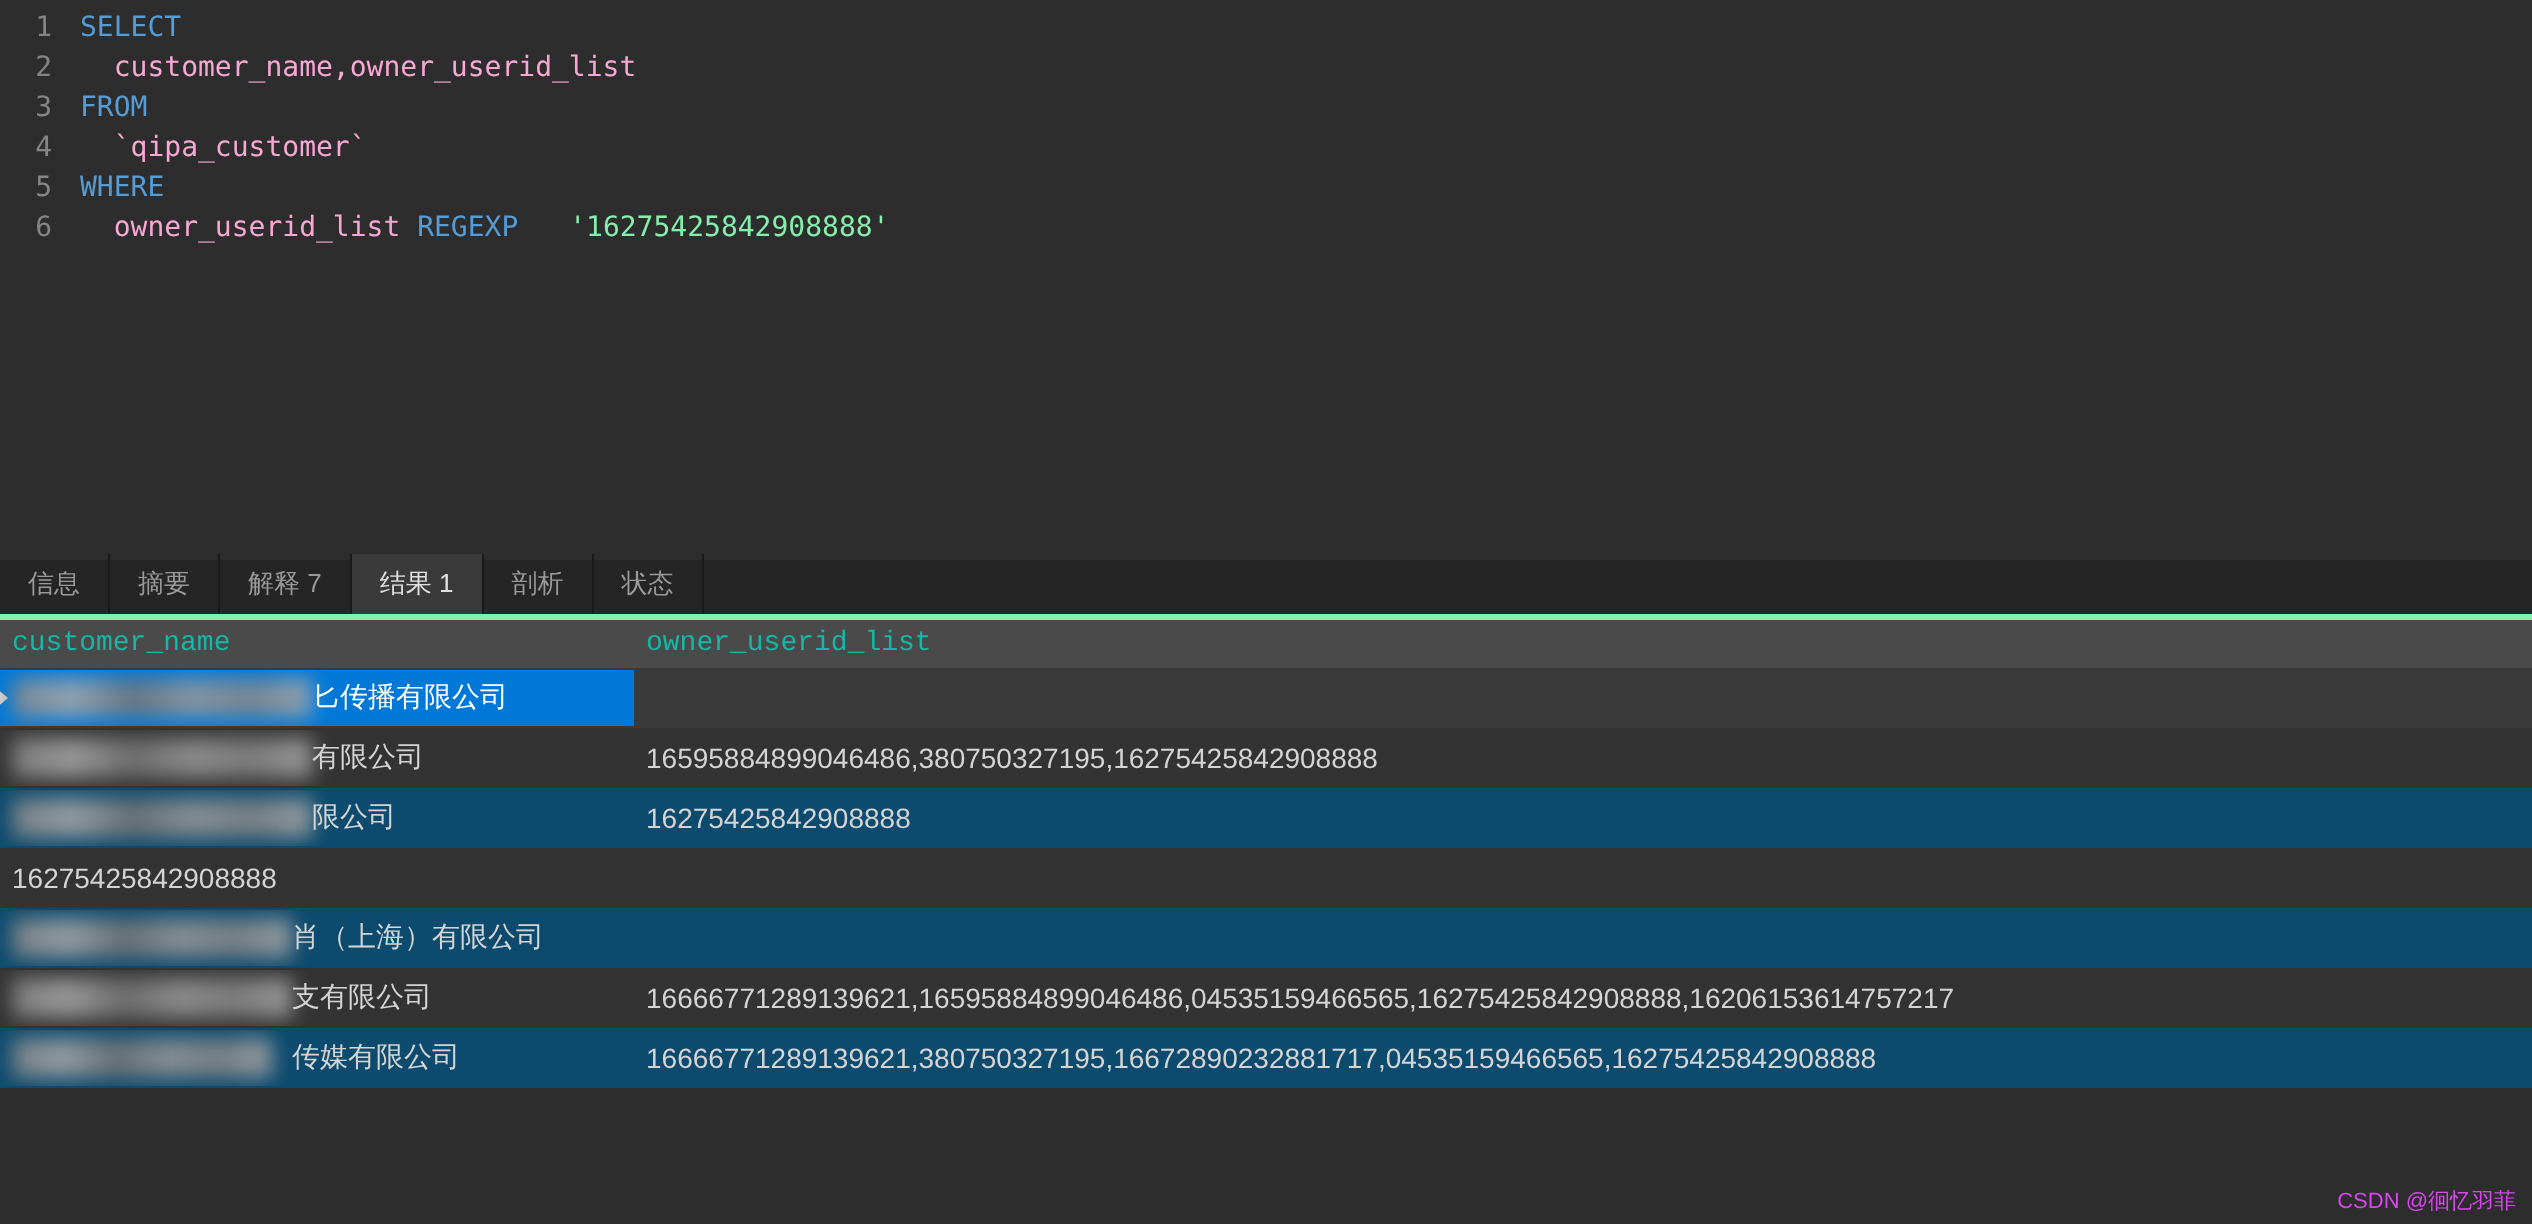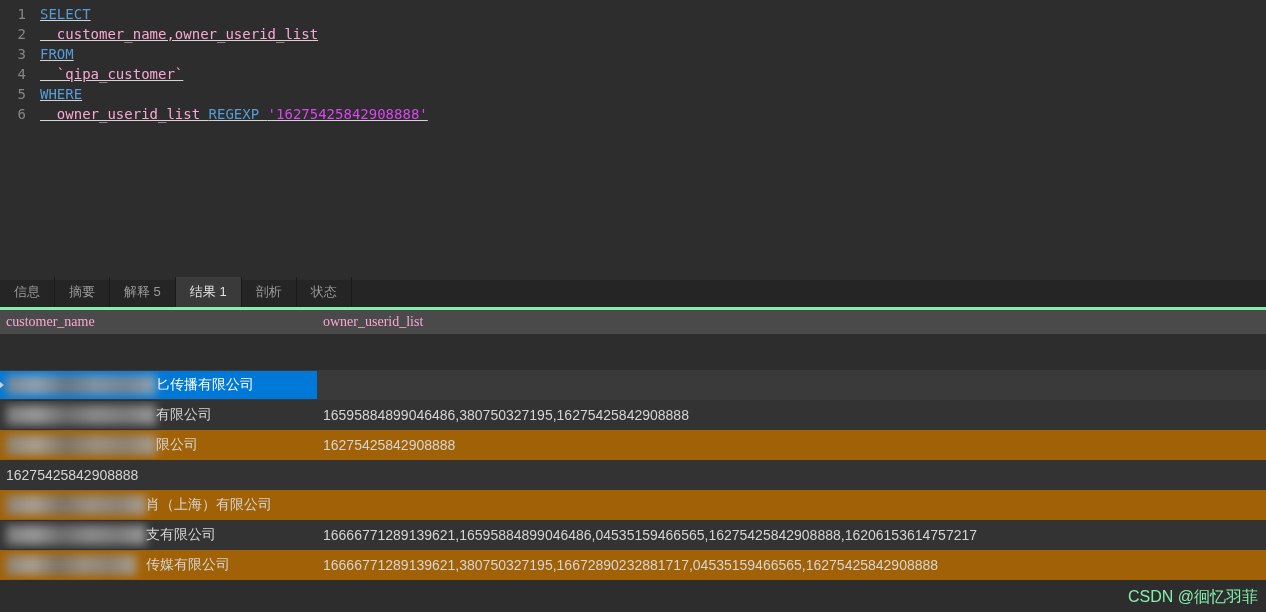--- a/index.html
+++ b/index.html
@@ -28,27 +28,27 @@
     }
     .line-number {
       width: 40px;
       text-align: right;
       padding-right: 14px;
       color: #858585;
       user-select: none;
     }
     .code-content {
       white-space: pre;
-      text-decoration: underline;
     }
     .keyword {
       color: #569cd6;
     }
     .string {
-      color: #d946ef;
+      color: #86efac;
+      margin-left: 17px;
     }
     .identifier {
       color: #f9a8d4;
     }
     .tabs {
       display: flex;
       background: #252525;
       border-bottom: 3px solid #86efac;
       height: 30px;
       align-items: flex-end;
@@ -71,42 +71,41 @@
       background: #2d2d2d;
     }
     .table-header {
       display: flex;
       background: #4a4a4a;
       height: 24px;
       align-items: center;
     }
     .th {
       padding: 16px 6px;
-      color: #f9a8d4;
-      font-family: Liberation Serif, serif;
+      color: #14b8a6;
+      font-family: Liberation Mono, monospace;
       font-size: 14px;
     }
     .th-1 {
       width: 317px;
     }
     .th-2 {
       flex: 1;
     }
     .table-row {
       display: flex;
       height: 30px;
       align-items: center;
-      background: #a16207;
+      background: #0c4a6e;
     }
     .table-row:nth-child(even) {
       background: #333333;
     }
     .table-row.selected {
       background: #3a3a3a;
-      margin-top: 36px;
     }
     .td {
       padding: 4px 6px;
       font-family: "Microsoft YaHei", "Segoe UI", sans-serif;
       font-size: 14px;
       color: #d4d4d4;
       white-space: nowrap;
       overflow: hidden;
     }
     .td-1 {
@@ -145,23 +144,23 @@
       vertical-align: middle;
     }
     .visible-part {
       position: relative;
       z-index: 2;
     }
     .watermark {
       position: fixed;
       bottom: 4px;
       right: 8px;
-      color: #86efac;
+      color: #d946ef;
       font-family: "Microsoft YaHei", sans-serif;
-      font-size: 16px;
+      font-size: 11px;
     }
   </style>
 </head>
 <body>
 
 <div class="editor">
   <div id="code-lines">
       <div class="code-line">
         <span class="line-number">1</span>
         <span class="code-content"><span class="keyword">SELECT</span></span>
@@ -186,21 +185,21 @@
         <span class="line-number">6</span>
         <span class="code-content"><span class="identifier">  owner_userid_list </span><span class="keyword">REGEXP </span><span class="string">'16275425842908888'</span></span>
       </div>
     </div>
 </div>
 
 <div class="tabs">
   <div id="tabs-container" style="display: flex;">
       <div class="tab">信息</div>
       <div class="tab">摘要</div>
-      <div class="tab">解释 5</div>
+      <div class="tab">解释 7</div>
       <div class="tab active">结果 1</div>
       <div class="tab">剖析</div>
       <div class="tab">状态</div>
     </div>
 </div>
 
 <div class="results">
   <div class="table-header">
     <div class="th th-1">customer_name</div>
     <div class="th th-2">owner_userid_list</div>

